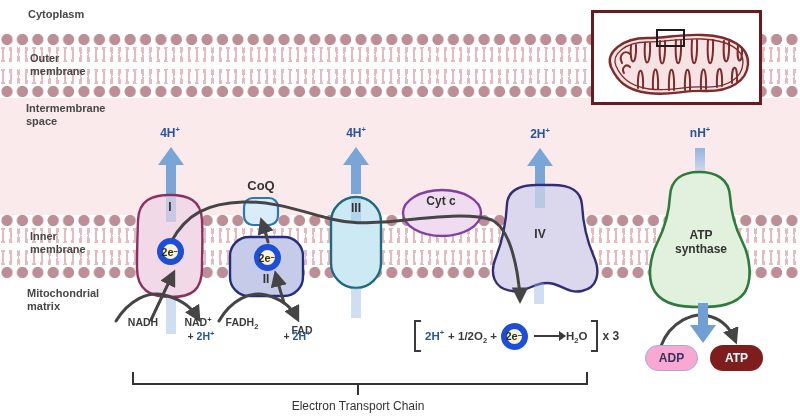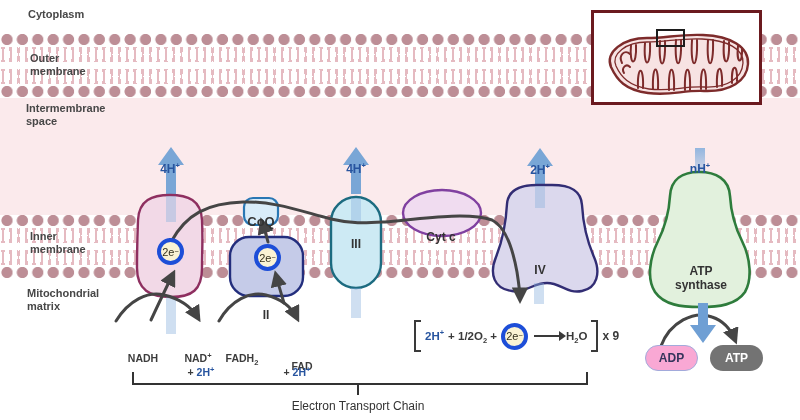--- a/index.html
+++ b/index.html
@@ -16,43 +16,43 @@
   .membrane .tails{height:39px;position:relative;}
   .membrane .tails::before,.membrane .tails::after{content:"";position:absolute;left:0;right:0;height:15px;
     background-image:
       repeating-linear-gradient(83deg,rgba(0,0,0,0) 0 3.1px,#e5bac1 3.1px 4.7px,rgba(0,0,0,0) 4.7px 7.7px),
       repeating-linear-gradient(97deg,rgba(0,0,0,0) 0 3.1px,#e5bac1 3.1px 4.7px,rgba(0,0,0,0) 4.7px 7.7px);}
   .membrane .tails::before{top:1px;}
   .membrane .tails::after{bottom:1px;}
   
   .lbl{font-size:11px;font-weight:600;color:#474747;line-height:12.5px;z-index:6;}
   .blue{color:#27549f;}
-  .ctr{text-align:center;transform:translateX(-50%);white-space:nowrap;margin-top:36px;}
+  .ctr{text-align:center;transform:translateX(-50%);white-space:nowrap;}
   .proton{font-size:12px;font-weight:bold;color:#27549f;z-index:6;}
   .cxlabel{font-size:12px;font-weight:bold;color:#333;z-index:6;}
   sup{font-size:7.5px;vertical-align:super;line-height:0;}
   sub{font-size:7.5px;vertical-align:sub;line-height:0;}
-  .e-circle{width:27px;height:27px;border-radius:50%;background:#faf3d4;border:4px solid #1d4ed8;
-    box-sizing:border-box;display:flex;align-items:center;justify-content:center;
-    font-size:11px;font-weight:normal;color:#33301d;z-index:6;}
+  .e-circle{width:27px;height:27px;border-radius:50%;background:#faf3d4;border:6px solid #1d4ed8;
+    box-sizing:border-box;display:flex;align-items:center;justify-content:flex-end;
+    font-size:11px;font-weight:bold;color:#33301d;z-index:6;}
   .sub2{font-size:10.5px;font-weight:600;color:#3c3c3c;line-height:13px;z-index:6;}
   
   .equation{left:414px;top:319px;height:34px;display:flex;align-items:center;gap:4px;z-index:6;
     font-size:11.5px;font-weight:600;color:#3a3a3a;white-space:nowrap;}
   .brk{width:7px;height:32px;border:2.5px solid #3a3a3a;box-sizing:border-box;}
   .brk.l{border-right:none;}
   .brk.r{border-left:none;}
   .mini-arrow{width:26px;height:2.2px;background:#3a3a3a;position:relative;margin:0 2px;}
   .mini-arrow::after{content:"";position:absolute;right:-6px;top:-3.9px;border-left:7px solid #3a3a3a;
     border-top:5px solid transparent;border-bottom:5px solid transparent;}
   
   .pill{width:53px;height:26px;border-radius:13px;display:flex;align-items:center;justify-content:center;
     font-size:12px;font-weight:bold;z-index:6;box-sizing:border-box;}
   .pill.adp{background:#f9a8d4;border:1.5px solid #a2aadb;color:#35355c;}
-  .pill.atp{background:#737373;color:#fff;}
+  .pill.atp{background:#7f1d1d;color:#fff;}
   
   .etc-bracket{left:132px;top:372px;width:452px;height:11px;border-left:2px solid #333;
     border-right:2px solid #333;border-bottom:2px solid #333;z-index:6;}
   .etc-tick{left:357px;top:383px;width:2px;height:12px;background:#333;z-index:6;}
   .etc-label{left:258px;top:399px;width:200px;text-align:center;font-size:12px;font-weight:400;color:#333;z-index:6;}
   
   .inset{left:591px;top:10px;width:171px;height:95px;background:#fff;border:3px solid #6b1a1f;
     box-sizing:border-box;z-index:8;}
   .inset-zoom-rect{left:62px;top:16px;width:25px;height:14px;border:2px solid #1c1c1c;z-index:9;}
   svg.overlay{position:absolute;left:0;top:0;z-index:4;pointer-events:none;}
@@ -161,21 +161,21 @@
     <div class="brk l"></div>
     <span class="blue" style="font-weight:bold;"><span>2H</span><sup>+</sup></span>
     <span><span>+ 1/2O</span><sub>2</sub><span> +</span></span>
     <div class="e-circle" style="position:static;">
         <span>2e</span>
         <sup>−</sup>
       </div>
     <div class="mini-arrow"></div>
     <span><span>H</span><sub>2</sub><span>O</span></span>
     <div class="brk r"></div>
-    <span style="font-size:12px;">x 9</span>
+    <span style="font-size:12px;">x 3</span>
   </div>
 
   <div class="abs pill adp" style="left:645px;top:345px;">ADP</div>
   <div class="abs pill atp" style="left:710px;top:345px;">ATP</div>
 
   <div class="abs etc-bracket"></div>
   <div class="abs etc-tick"></div>
   <div class="abs etc-label">Electron Transport Chain</div>
 
   <div class="abs inset">

